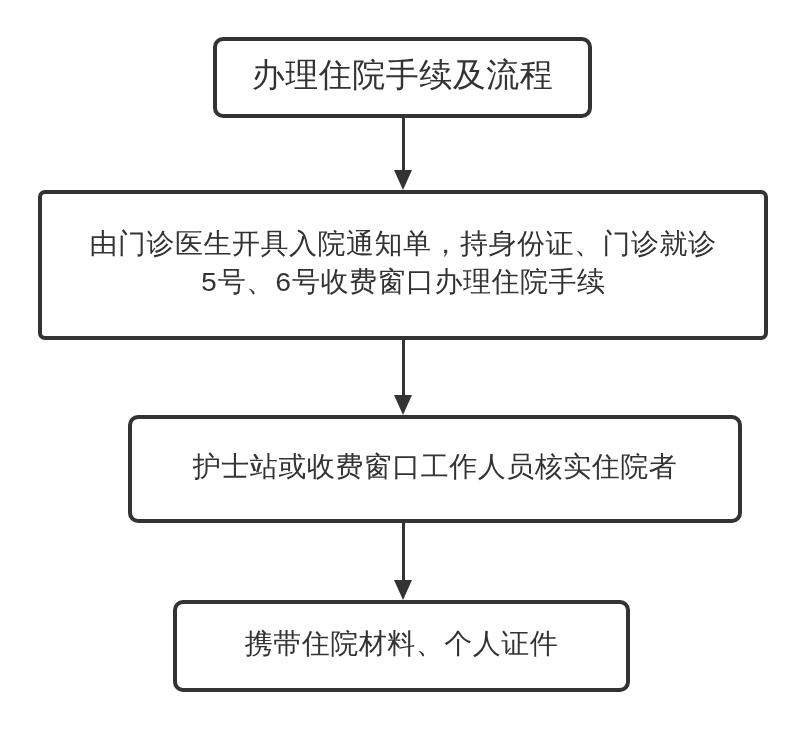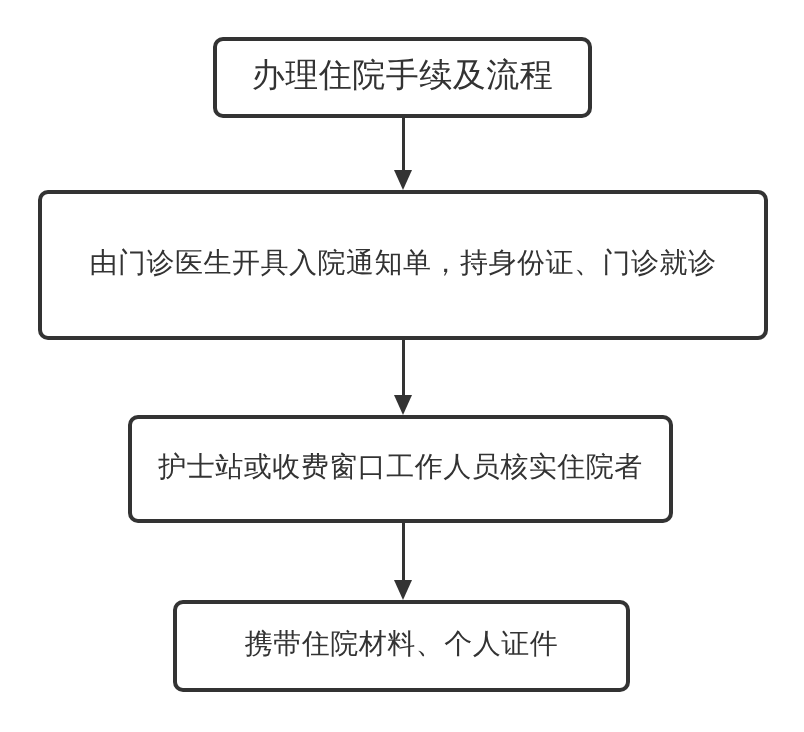--- a/index.html
+++ b/index.html
@@ -26,22 +26,22 @@
   }
   .node .line {
     font-size: 28px;
     line-height: 38px;
     font-weight: 500;
     white-space: nowrap;
     letter-spacing: 0.5px;
   }
   #node-title { left: 213px; top: 37px;  width: 379px; height: 81px; }
   #node-title .line { font-size: 33px; line-height: 42px; }
-  #node-step1 { left: 38px;  top: 190px; width: 730px; height: 150px; }
-  #node-step2 { left: 128px; top: 415px; width: 545px; height: 108px; }
+  #node-step1 { left: 38px;  top: 190px; width: 730px; height: 150px; border-radius: 7px; }
+  #node-step2 { left: 128px; top: 415px; width: 614px; height: 108px; }
   #node-step3 { left: 173px; top: 600px; width: 457px; height: 92px; }
 
   .arrow {
     position: absolute;
     width: 18px;
     display: flex;
     flex-direction: column;
     align-items: center;
   }
   .arrow .shaft {
@@ -69,20 +69,21 @@
     <div class="line">办理住院手续及流程</div>
   </div>
 
   <div class="arrow" id="arrow-1">
     <div class="shaft"></div>
     <div class="head"></div>
   </div>
 
   <div class="node" id="node-step1">
     <div class="line">由门诊医生开具入院通知单，持身份证、门诊就诊</div>
+    <div class="line">5号、6号收费窗口办理住院手续</div>
   </div>
 
   <div class="arrow" id="arrow-2">
     <div class="shaft"></div>
     <div class="head"></div>
   </div>
 
   <div class="node" id="node-step2">
     <div class="line">护士站或收费窗口工作人员核实住院者</div>
   </div>

